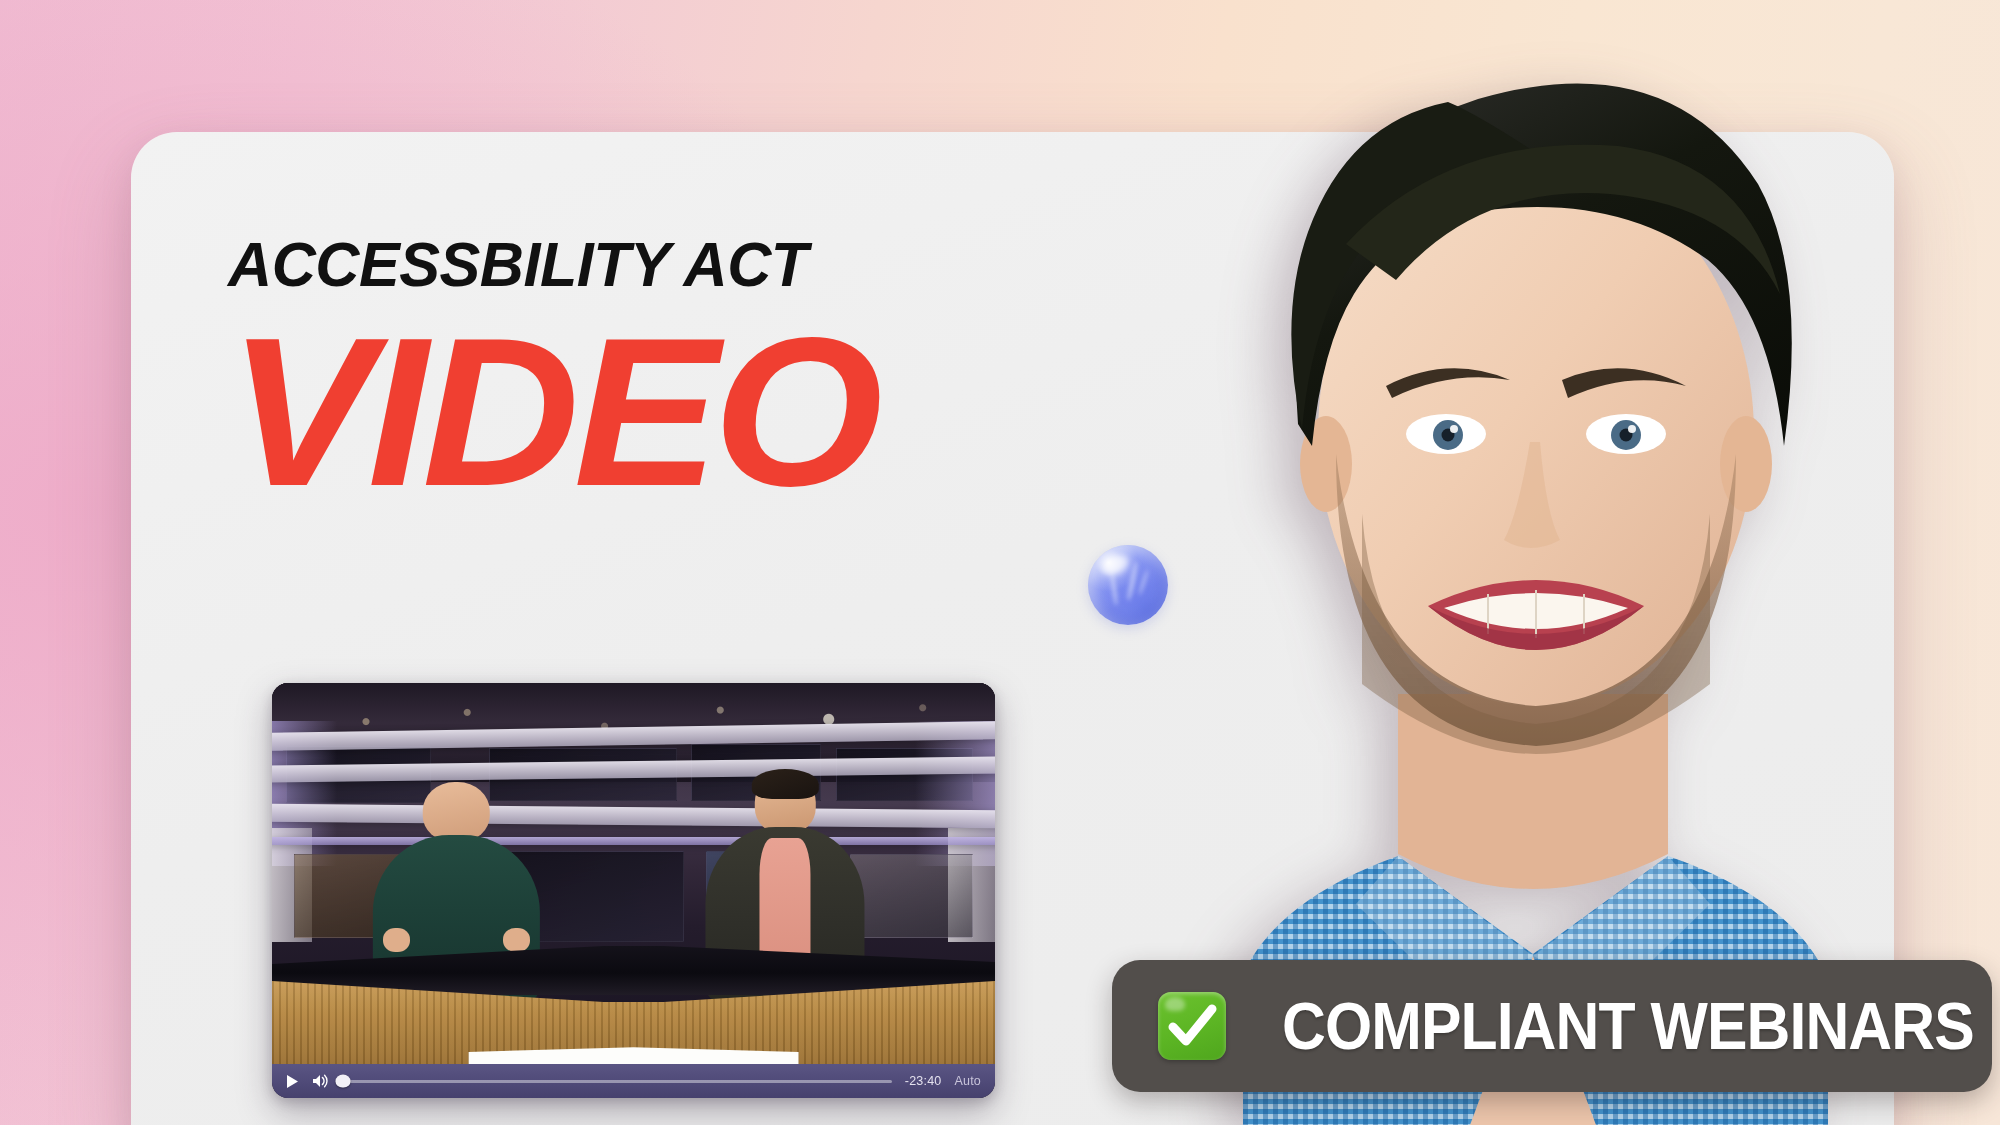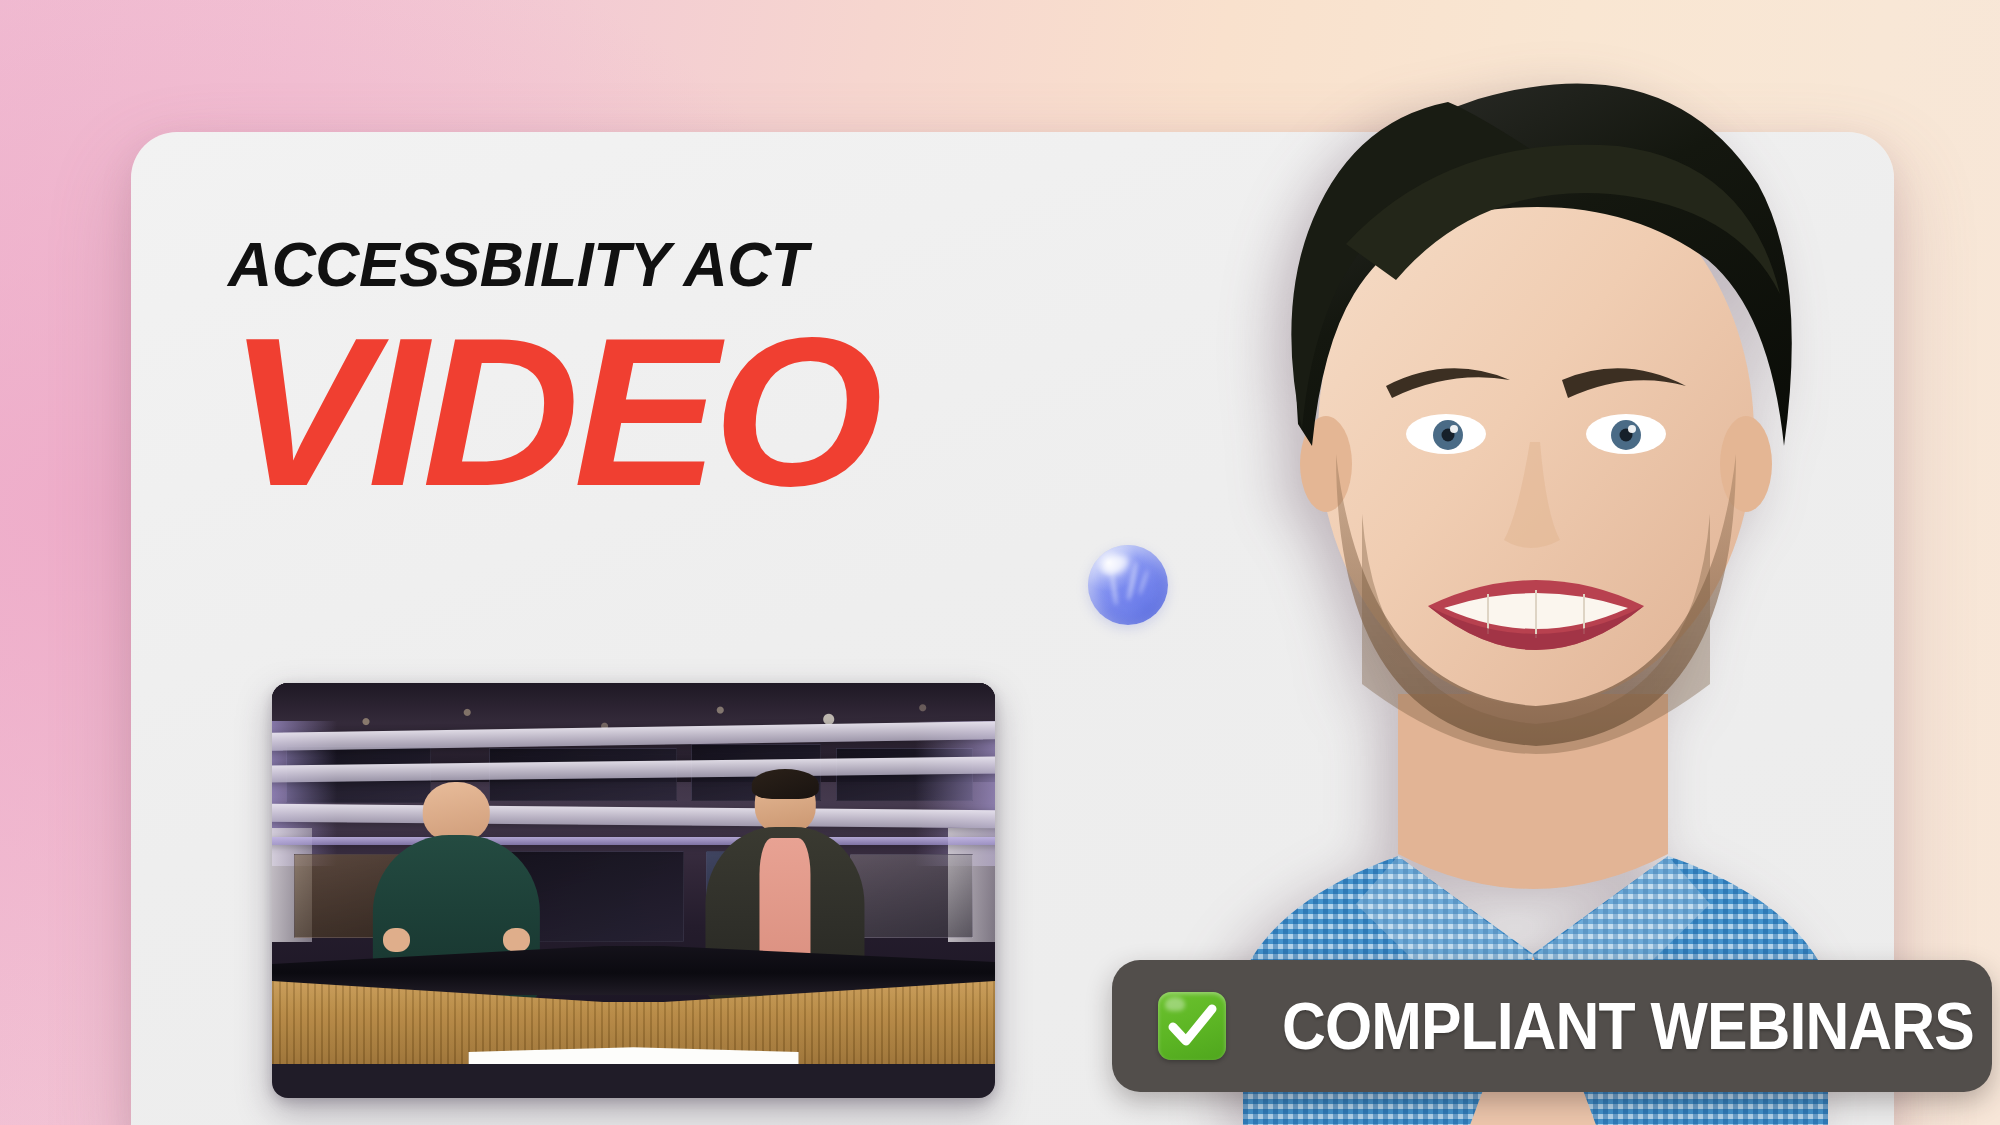--- a/index.html
+++ b/index.html
@@ -387,20 +387,40 @@
       <div class="p-hand" style="left:2%;top:78%;"></div>
       <div class="p-hand" style="right:2%;top:80%;"></div>
     </div>
 
     <div class="desk-top"></div>
     <div class="desk-body">
       <div class="desk-logo"></div>
     </div>
   </div>
 
+  <div id="player-controls">
+    <span id="play-btn" class="ctl-icon">
+      <svg width="13" height="15" viewBox="0 0 13 15">
+          <path d="M1 1 L12 7.5 L1 14 Z" fill="#ffffff"></path>
+        </svg>
+    </span>
+    <span id="volume-btn" class="ctl-icon">
+      <svg width="18" height="16" viewBox="0 0 18 16">
+        <path d="M1 6 H4 L8 2 V14 L4 10 H1 Z" fill="#ffffff"></path>
+        <path d="M10.5 4.5 A5 5 0 0 1 10.5 11.5" stroke="#ffffff" stroke-width="1.6" fill="none" stroke-linecap="round"></path>
+        <path d="M12.6 2.3 A8 8 0 0 1 12.6 13.7" stroke="#ffffff" stroke-width="1.4" fill="none" stroke-linecap="round"></path>
+      </svg>
+    </span>
+    <span id="progress-wrap">
+      <span id="progress-track"></span>
+      <span id="progress-handle"></span>
+    </span>
+    <span id="time-remaining">-23:40</span>
+    <span id="quality-label">Auto</span>
+  </div>
 </div>
 
 <div id="portrait">
   <svg viewBox="0 0 770 1131" xmlns="http://www.w3.org/2000/svg">
     <defs>
       <linearGradient id="skin" x1="0" y1="0" x2="1" y2="1">
         <stop offset="0%" stop-color="#f6ddc8"></stop>
         <stop offset="45%" stop-color="#f0cdb2"></stop>
         <stop offset="100%" stop-color="#dfb294"></stop>
       </linearGradient>

